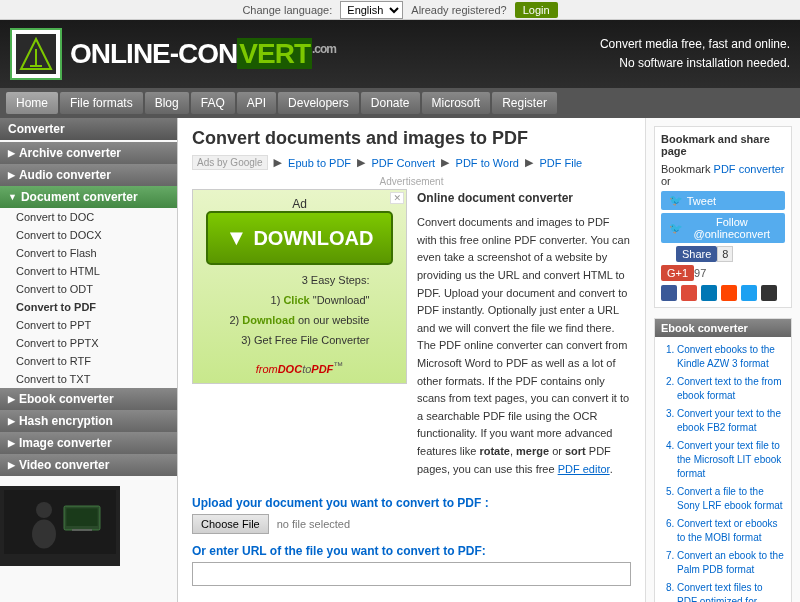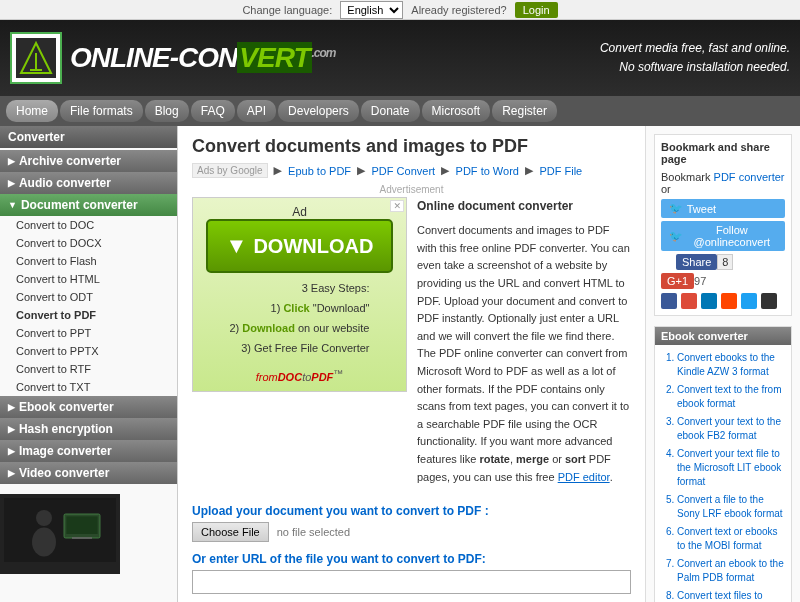--- a/index.html
+++ b/index.html
@@ -5,31 +5,31 @@
     * { margin: 0; padding: 0; box-sizing: border-box; }
     body { font-family: Arial, sans-serif; font-size: 12px; color: #333; background: #fff; width: 800px; }
 
     
     #top-bar { background: #f0f0f0; border-bottom: 1px solid #ccc; padding: 2px 8px; display: flex; justify-content: center; align-items: center; gap: 8px; height: 20px; }
     #top-bar span { font-size: 11px; color: #555; }
     #lang-select { font-size: 11px; border: 1px solid #999; background: #fff; padding: 1px 2px; }
     #login-btn { background: #5a8a00; color: #fff; border: none; font-size: 11px; padding: 2px 8px; cursor: pointer; border-radius: 2px; }
 
     
-    #header { background: linear-gradient(to bottom, #1a1a1a, #2d2d2d); height: 76px; display: flex; align-items: center; justify-content: space-between; padding: 0 10px; font-style: italic; }
+    #header { background: linear-gradient(to bottom, #1a1a1a, #2d2d2d); height: 68px; display: flex; align-items: center; justify-content: space-between; padding: 0 10px; }
     #logo { display: flex; align-items: center; gap: 8px; }
     #logo-icon { width: 52px; height: 52px; background: #fff; display: flex; align-items: center; justify-content: center; border: 2px solid #4caf50; }
     #logo-icon svg { width: 40px; height: 40px; }
     #logo-text { color: #fff; font-size: 28px; font-weight: bold; letter-spacing: -1px; }
     #logo-text .com { font-size: 12px; color: #aaa; vertical-align: super; }
     #header-tagline { color: #fff; text-align: right; font-size: 12px; line-height: 1.6; }
 
     
     #nav { background: #555; display: flex; gap: 2px; padding: 4px 6px; }
-    .nav-btn { background: linear-gradient(to bottom, #888, #666); color: #fff; border: none; font-size: 12px; padding: 4px 10px; cursor: pointer; border-radius: 10px; white-space: nowrap; }
+    .nav-btn { background: linear-gradient(to bottom, #888, #666); color: #fff; border: none; font-size: 12px; padding: 4px 10px; cursor: pointer; border-radius: 2px; white-space: nowrap; }
     .nav-btn.home { background: linear-gradient(to bottom, #aaa, #888); }
 
     
     #main { display: flex; gap: 0; }
 
     
     #sidebar { width: 178px; min-width: 178px; border-right: 1px solid #ccc; background: #f9f9f9; padding-bottom: 20px; }
     .sidebar-section-title { background: linear-gradient(to bottom, #888, #666); color: #fff; font-size: 12px; font-weight: bold; padding: 4px 8px; cursor: pointer; display: flex; align-items: center; gap: 4px; }
     .sidebar-item { font-size: 11px; padding: 3px 16px; color: #333; cursor: pointer; display: block; }
     .sidebar-section-title.expanded::before { content: '▼'; font-size: 9px; }

